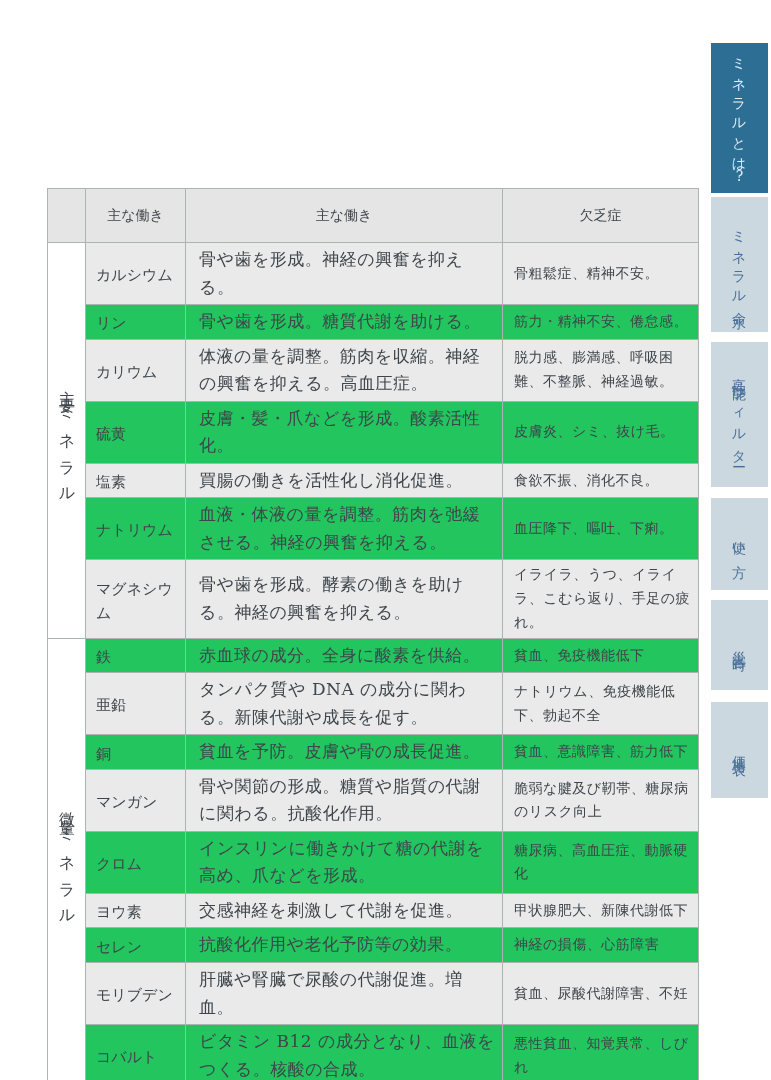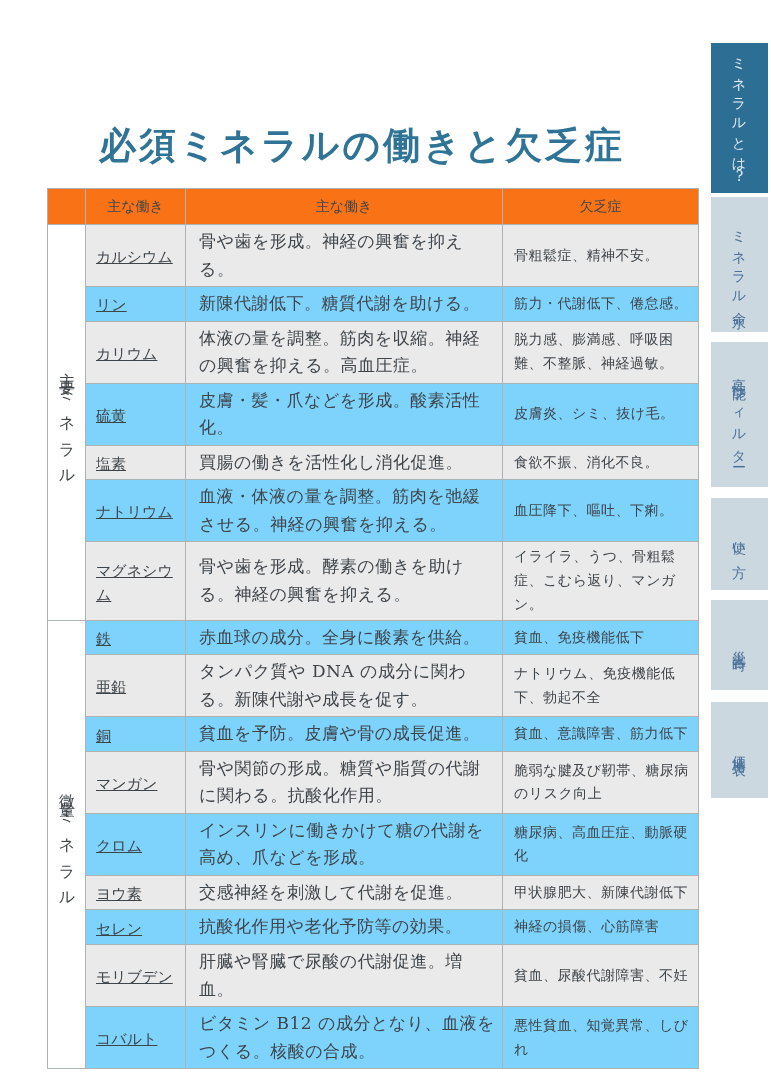--- a/index.html
+++ b/index.html
@@ -17,27 +17,27 @@
   }
   table.minerals col.c-group{width:38px;}
   table.minerals col.c-name{width:100px;}
   table.minerals col.c-func{width:317px;}
   table.minerals col.c-def{width:196px;}
   table.minerals th,table.minerals td{
     border:1px solid #adb2b5;vertical-align:middle;
     font-weight:normal;box-sizing:border-box;
   }
   table.minerals thead th{
-    height:36px;font-size:14px;text-align:center;background:#f97316;color:#3e454b;
+    height:54px;font-size:14px;text-align:center;background:#e5e5e5;color:#3e454b;
   }
-  td.cell-name{font-size:15px;padding:3px 4px 0 10px;line-height:1.6;text-decoration:underline;}
+  td.cell-name{font-size:15px;padding:3px 4px 0 10px;line-height:1.6;}
   td.cell-func{font-size:17px;padding:3px 6px 3px 13px;line-height:1.62;letter-spacing:.5px;}
   td.cell-def{font-size:14px;padding:3px 5px 3px 11px;line-height:1.7;letter-spacing:.5px;}
   tr.striped td{background:#eaeaea;}
-  tr.plain td{background:#7dd3fc;}
+  tr.plain td{background:#22c55e;}
   th.group-cell{
     background:#ffffff;writing-mode:vertical-rl;text-orientation:upright;
     font-size:16px;letter-spacing:9px;text-align:center;padding:6px 0;color:#3e454b;
   }
   tr.r-single td{height:33px;}
   tr.r-double td{height:60px;}
   .sidebar-tab{
     position:absolute;left:711px;width:57px;
     writing-mode:vertical-rl;text-orientation:upright;
     display:flex;align-items:center;justify-content:center;
@@ -51,21 +51,20 @@
   .tab-3{top:342px;height:145px;}
   .tab-4{top:498px;height:92px;}
   .tab-5{top:600px;height:90px;}
   .tab-6{top:702px;height:96px;}
 </style>
 </head>
 <body>
 
 <div class="page">
 
-  <h1 class="page-title">必須ミネラルの働きと欠乏症</h1>
 
   <table class="minerals">
     <colgroup>
       <col class="c-group">
         <col class="c-name">
         <col class="c-func">
         <col class="c-def">
     </colgroup>
     <thead>
       <tr>
@@ -77,22 +76,22 @@
     </thead>
     <tbody id="tbody">
         <tr class="striped r-single">
           <th class="group-cell" rowspan="7">主要ミネラル</th>
           <td class="cell-name">カルシウム</td>
           <td class="cell-func">骨や歯を形成。神経の興奮を抑える。</td>
           <td class="cell-def">骨粗鬆症、精神不安。</td>
         </tr>
         <tr class="plain r-single">
           <td class="cell-name">リン</td>
-          <td class="cell-func">新陳代謝低下。糖質代謝を助ける。</td>
-          <td class="cell-def">筋力・代謝低下、倦怠感。</td>
+          <td class="cell-func">骨や歯を形成。糖質代謝を助ける。</td>
+          <td class="cell-def">筋力・精神不安、倦怠感。</td>
         </tr>
         <tr class="striped r-double">
           <td class="cell-name">カリウム</td>
           <td class="cell-func">体液の量を調整。筋肉を収縮。神経の興奮を抑える。高血圧症。</td>
           <td class="cell-def">脱力感、膨満感、呼吸困難、不整脈、神経過敏。</td>
         </tr>
         <tr class="plain r-double">
           <td class="cell-name">硫黄</td>
           <td class="cell-func">皮膚・髪・爪などを形成。酸素活性化。</td>
           <td class="cell-def">皮膚炎、シミ、抜け毛。</td>
@@ -103,21 +102,21 @@
           <td class="cell-def">食欲不振、消化不良。</td>
         </tr>
         <tr class="plain r-double">
           <td class="cell-name">ナトリウム</td>
           <td class="cell-func">血液・体液の量を調整。筋肉を弛緩させる。神経の興奮を抑える。</td>
           <td class="cell-def">血圧降下、嘔吐、下痢。</td>
         </tr>
         <tr class="striped r-double">
           <td class="cell-name">マグネシウム</td>
           <td class="cell-func">骨や歯を形成。酵素の働きを助ける。神経の興奮を抑える。</td>
-          <td class="cell-def">イライラ、うつ、骨粗鬆症、こむら返り、マンガン。</td>
+          <td class="cell-def">イライラ、うつ、イライラ、こむら返り、手足の疲れ。</td>
         </tr>
         <tr class="plain r-single">
           <th class="group-cell" rowspan="9">微量ミネラル</th>
           <td class="cell-name">鉄</td>
           <td class="cell-func">赤血球の成分。全身に酸素を供給。</td>
           <td class="cell-def">貧血、免疫機能低下</td>
         </tr>
         <tr class="striped r-double">
           <td class="cell-name">亜鉛</td>
           <td class="cell-func">タンパク質や DNA の成分に関わる。新陳代謝や成長を促す。</td>

